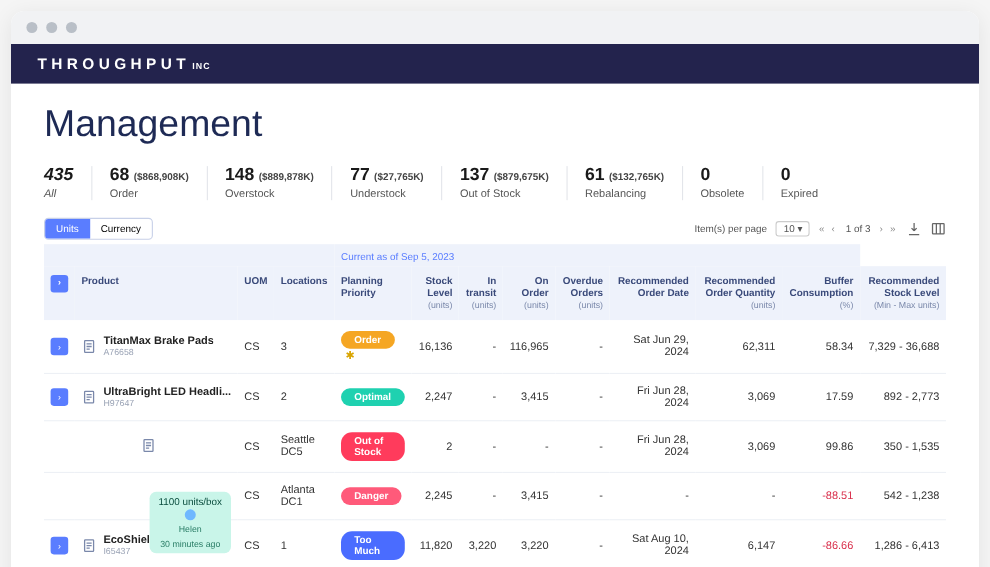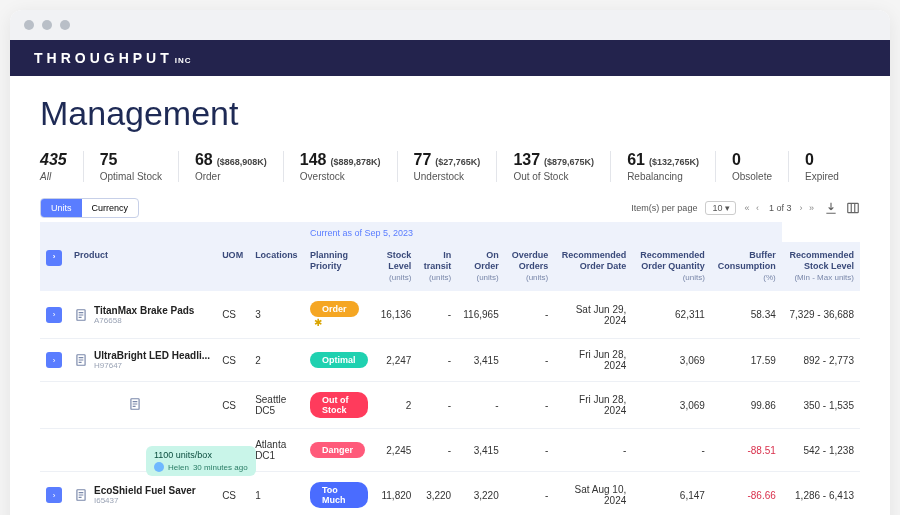--- a/index.html
+++ b/index.html
@@ -41,22 +41,22 @@
   .sku { font-size: 8px; color: #9aa3b5; }
   .pill { display: inline-block; padding: 3px 12px; border-radius: 10px; font-size: 9px; font-weight: 600; color: #fff; }
   .pill.order { background: #f5a623; }
   .pill.optimal { background: #1fd1b0; }
   .pill.oos { background: #ff3b5c; }
   .pill.danger { background: #ff5a7a; }
   .pill.toomuch { background: #4a6cff; }
   .neg { color: #d9304c; }
   .star { color: #d9a400; font-size: 10px; margin-left: 4px; }
   .annot { position: relative; }
-  .bubble { position: absolute; left: 18px; top: -4px; background: #c9f5e9; border-radius: 6px; padding: 4px 8px; font-size: 9px; color: #0a4d3e; white-space: nowrap; }
-  .bubble .who { display: flex; align-items: center; gap: 4px; margin-top: 2px; font-size: 8px; color: #2a7d66; }
+  .bubble { position: absolute; left: 8px; top: -4px; background: #c9f5e9; border-radius: 6px; padding: 4px 8px; font-size: 9px; color: #0a4d3e; white-space: nowrap; }
+  .bubble .who { display: flex; align-items: center; gap: 4px; margin-top: 2px; font-size: 8px; color: #2a7d66; flex-direction: column; }
   .avatar { width: 10px; height: 10px; border-radius: 50%; background: #6fb8ff; }
   td.indent { padding-left: 60px; }
 </style>
 </head>
 <body>
 
 <div class="window">
   <div class="titlebar">
     <span class="dot"></span>
     <span class="dot"></span>
@@ -68,26 +68,20 @@
   </div>
   <div class="content">
     <h1 class="page-title">Management</h1>
 
     <div class="kpis" id="kpis">
         <div class="kpi">
           <div class="val">
             <span>435</span>
           </div>
           <div class="lbl">All</div>
-        </div>
-        <div class="kpi">
-          <div class="val">
-            <span>75</span>
-          </div>
-          <div class="lbl">Optimal Stock</div>
         </div>
         <div class="kpi">
           <div class="val">
             <span>68</span>
             <span class="sub">($868,908K)</span>
           </div>
           <div class="lbl">Order</div>
         </div>
         <div class="kpi">
           <div class="val">

